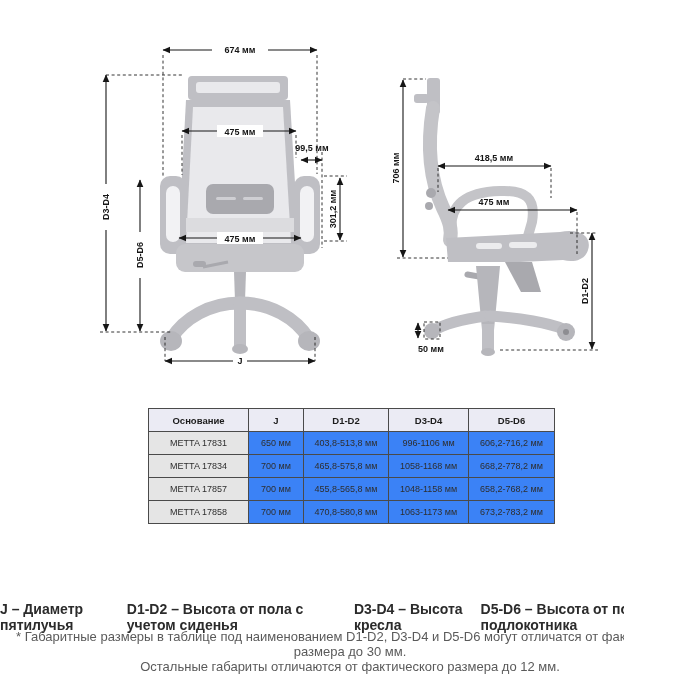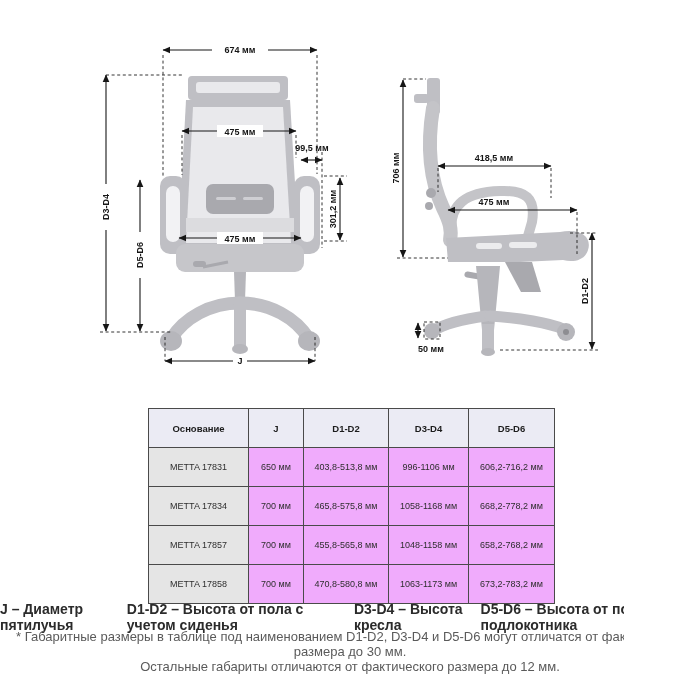--- a/index.html
+++ b/index.html
@@ -10,23 +10,23 @@
   .dim{stroke:#161616;stroke-width:1.1;}
   .dsh{stroke:#1d1d1d;stroke-width:0.9;stroke-dasharray:3 2.6;fill:none;}
   .frame{fill:#bfbfc4;}
   .mesh{fill:#e9e9ec;}
   .dark{fill:#a9a9ae;}
   .mid{fill:#b6b6bb;}
 
   #spec-table{position:absolute;left:148px;top:408px;width:406px;border-collapse:collapse;
       table-layout:fixed;}
   #spec-table th,#spec-table td{border:1px solid #4a4a4a;text-align:center;vertical-align:middle;
-      padding:8px;overflow:hidden;white-space:nowrap;}
+      padding:0;overflow:hidden;white-space:nowrap;}
   #spec-table th{height:22px;font-size:9.5px;font-weight:bold;color:#1c1c1c;background:#ebebf4;}
-  #spec-table td{height:22px;font-size:9px;color:#2e2e2e;background:#f0abfc;}
+  #spec-table td{height:22px;font-size:9px;color:#2e2e2e;background:#3b82f6;}
   #spec-table td.c0{background:#e5e5e5;}
 
   #legend{position:absolute;left:0;top:601px;width:700px;display:flex;justify-content:center;
       gap:4px;font-size:14px;font-weight:bold;color:#2b2b2b;}
   #footnote{position:absolute;left:0;top:629px;width:700px;text-align:center;font-size:13px;
       color:#5a5a5a;line-height:15px;}
 </style>
 </head>
 <body>
 

